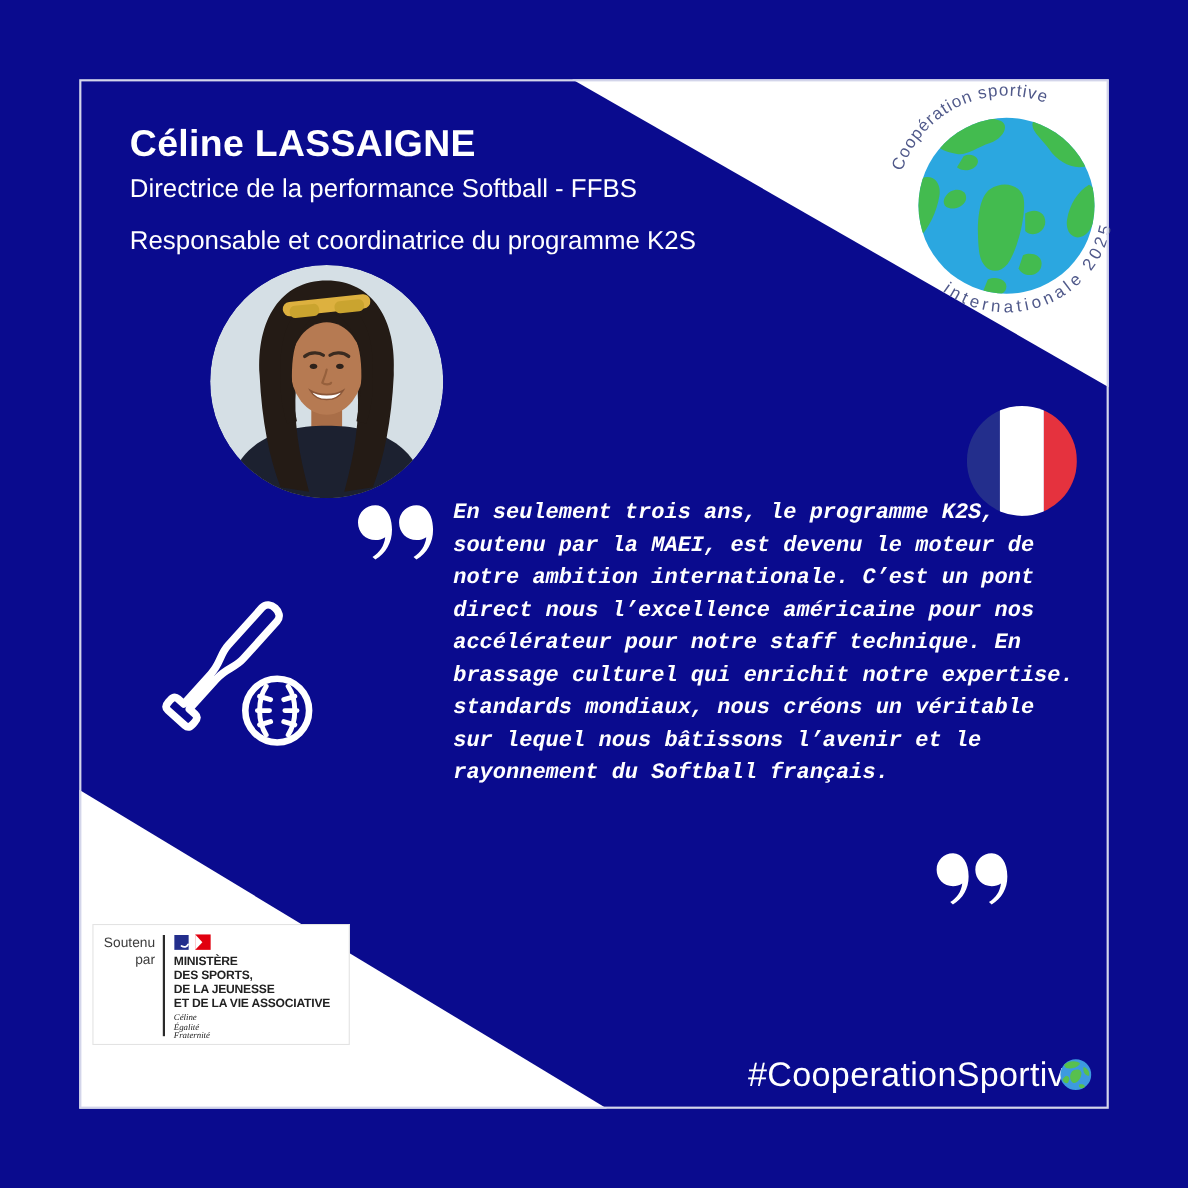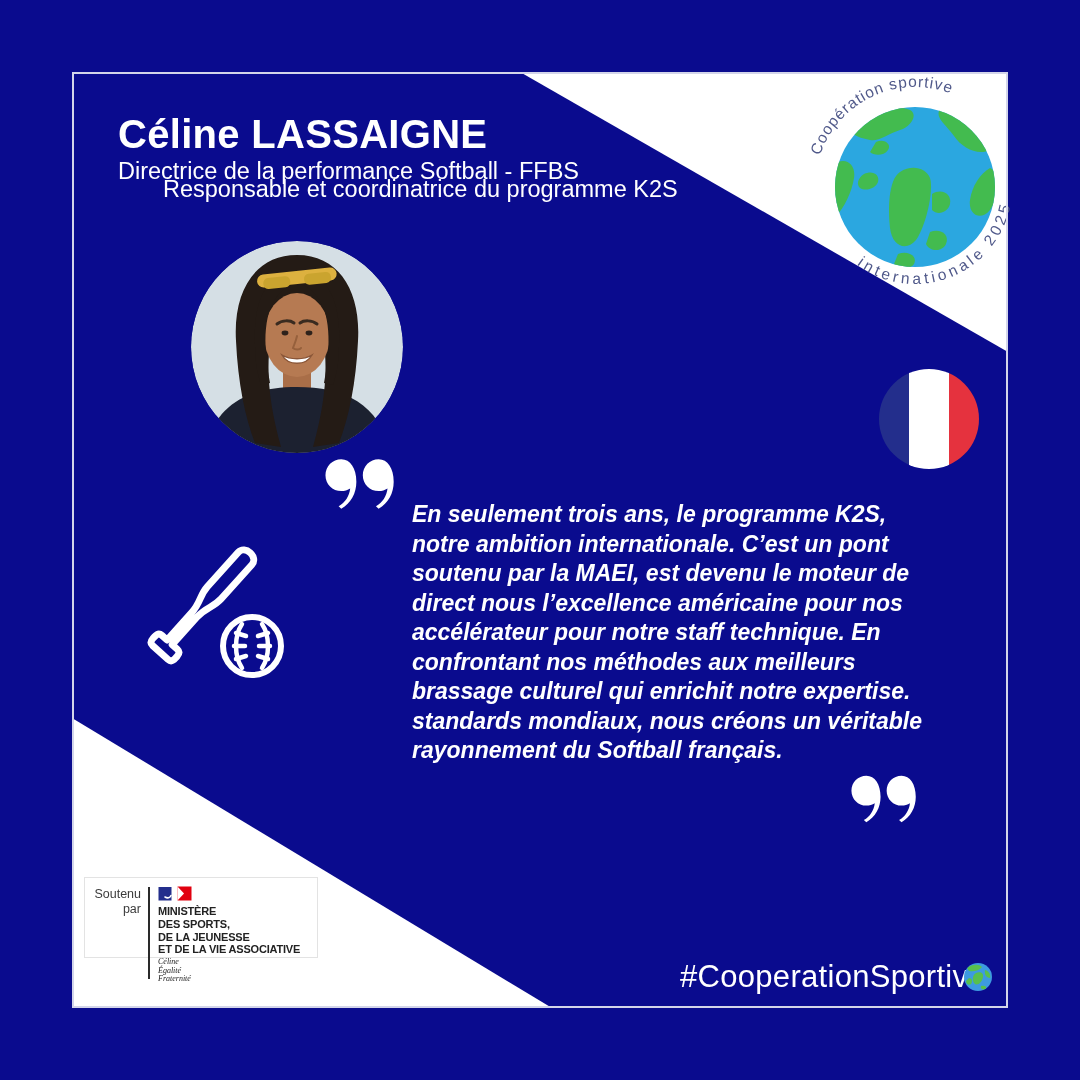--- a/index.html
+++ b/index.html
@@ -16,50 +16,50 @@
   
   .wedge{position:absolute;left:0;top:0;width:1080px;height:1080px;background:var(--white);}
   #wedge-tr{clip-path:polygon(520px 72px,1008px 72px,1008px 352px);}
   #wedge-bl{clip-path:polygon(72px 718px,552px 1008px,72px 1008px);}
 
   
   #card-frame{left:72px;top:72px;width:936px;height:936px;
               border:2px solid var(--border);box-sizing:border-box;pointer-events:none;}
 
   
-  #person-name{left:118px;top:112px;color:var(--white);font-size:40px;font-weight:bold;letter-spacing:.3px;}
+  #person-name{left:118px;top:112px;color:var(--white);font-size:34px;font-weight:bold;letter-spacing:.3px;}
   .person-title{left:118px;color:var(--white);font-size:23.5px;}
-  #person-title-1{top:158px;} #person-title-2{top:176px;margin-left:45px;}
+  #person-title-1{top:158px;} #person-title-2{top:205px;}
 
   
   #event-logo{left:792px;top:76px;width:240px;height:240px;}
   #event-logo text{font-family:"Liberation Sans",sans-serif;font-size:15.5px;fill:var(--logo-text);letter-spacing:.8px;}
 
   
   #avatar{left:191px;top:241px;width:212px;height:212px;border-radius:50%;overflow:hidden;}
 
   
   #france-flag{left:879px;top:369px;width:100px;height:100px;border-radius:50%;overflow:hidden;display:flex;}
   #france-flag .b{width:30%;background:var(--flag-blue);}
   #france-flag .w{width:40%;background:var(--white);}
   #france-flag .r{width:30%;background:var(--flag-red);}
 
   
   .qmark{fill:var(--white);}
   #quote-open{left:325px;top:458px;width:70px;height:52px;}
   #quote-close{left:851px;top:774px;width:66px;height:50px;}
-  #quote-text{left:412px;top:500px;color:var(--white);font-size:23px;font-style:italic;font-weight:600;line-height:29.5px;}
+  #quote-text{left:412px;top:452px;color:var(--white);font-size:20px;font-style:italic;font-weight:600;line-height:29.5px;font-family:Liberation Mono, monospace;}
   .q-line{white-space:nowrap;}
 
   
   #bat-ball{left:135px;top:535px;width:165px;height:155px;}
   #bat-ball path,#bat-ball circle{stroke:var(--white);fill:none;stroke-linecap:round;stroke-linejoin:round;}
 
   
-  #support-box{left:84px;top:877px;width:234px;height:81px;background:var(--white);
+  #support-box{left:84px;top:840px;width:234px;height:110px;background:var(--white);
                border:1px solid #e3e3e3;box-sizing:border-box;}
   #support-label{position:absolute;left:4px;top:9px;width:52px;text-align:right;
                  color:var(--support-ink);font-size:12.5px;line-height:15px;}
   #ministry-divider{position:absolute;left:63px;top:9px;width:1.5px;height:92px;background:#2a2a2a;}
   #ministry-flag{position:absolute;left:73px;top:8px;width:34px;height:16px;}
   #ministry-name{position:absolute;left:73px;top:27px;color:var(--ministry-ink);
                  font-size:11px;font-weight:bold;line-height:12.8px;letter-spacing:-.2px;}
   #ministry-motto{position:absolute;left:73px;top:80px;color:var(--ministry-ink);
                   font-family:"Liberation Serif",serif;font-style:italic;font-size:8px;line-height:8.6px;}
 
@@ -144,27 +144,27 @@
     <path class="qmark" transform="translate(40,0)" d="M17.5,0 C8,0 0.5,7.5 0.5,17 C0.5,26.5 8,34 17.5,34 C21,34 24.2,33 27,31.2 C26,39.6 21.6,46.2 14.6,50.4 L17.4,53 C27.8,46.6 33.6,36.6 33.6,24 C33.6,9.6 27,0 17.5,0 Z"></path>
   </svg>
   <svg class="abs" id="quote-close" viewBox="0 0 75 53">
     <path class="qmark" d="M17.5,0 C8,0 0.5,7.5 0.5,17 C0.5,26.5 8,34 17.5,34 C21,34 24.2,33 27,31.2 C26,39.6 21.6,46.2 14.6,50.4 L17.4,53 C27.8,46.6 33.6,36.6 33.6,24 C33.6,9.6 27,0 17.5,0 Z"></path>
     <path class="qmark" transform="translate(40,0)" d="M17.5,0 C8,0 0.5,7.5 0.5,17 C0.5,26.5 8,34 17.5,34 C21,34 24.2,33 27,31.2 C26,39.6 21.6,46.2 14.6,50.4 L17.4,53 C27.8,46.6 33.6,36.6 33.6,24 C33.6,9.6 27,0 17.5,0 Z"></path>
   </svg>
 
   <div class="abs" id="quote-text">
 
   <div class="q-line">En seulement trois ans, le programme K2S,</div>
+      <div class="q-line">soutenu par la MAEI, est devenu le moteur de</div>
       <div class="q-line">notre ambition internationale. C’est un pont</div>
-      <div class="q-line">soutenu par la MAEI, est devenu le moteur de</div>
       <div class="q-line">direct nous l’excellence américaine pour nos</div>
       <div class="q-line">accélérateur pour notre staff technique. En</div>
-      <div class="q-line">confrontant nos méthodes aux meilleurs</div>
       <div class="q-line">brassage culturel qui enrichit notre expertise.</div>
       <div class="q-line">standards mondiaux, nous créons un véritable</div>
+      <div class="q-line">sur lequel nous bâtissons l’avenir et le</div>
       <div class="q-line">rayonnement du Softball français.</div>
     </div>
 
   <svg class="abs" id="bat-ball" viewBox="0 0 165 155">
     <g transform="translate(70,68) rotate(42) scale(1.15)">
       <path stroke-width="6" d="M-8,-52 C-8,-61 8,-61 8,-52 L8,-12 C8,-2 3,2 3,14 L3,46 L9,46 C12,46 13,48 13,51 L13,53 C13,56 12,58 9,58 L-9,58 C-12,58 -13,56 -13,53 L-13,51 C-13,48 -12,46 -9,46 L-3,46 L-3,14 C-3,2 -8,-2 -8,-12 Z"></path>
     </g>
     <circle cx="117" cy="111" r="29" stroke-width="6"></circle>
     <path stroke-width="4.5" d="M107,89 C99,101 99,121 107,133"></path>
     <path stroke-width="4.5" d="M127,89 C135,101 135,121 127,133"></path>

